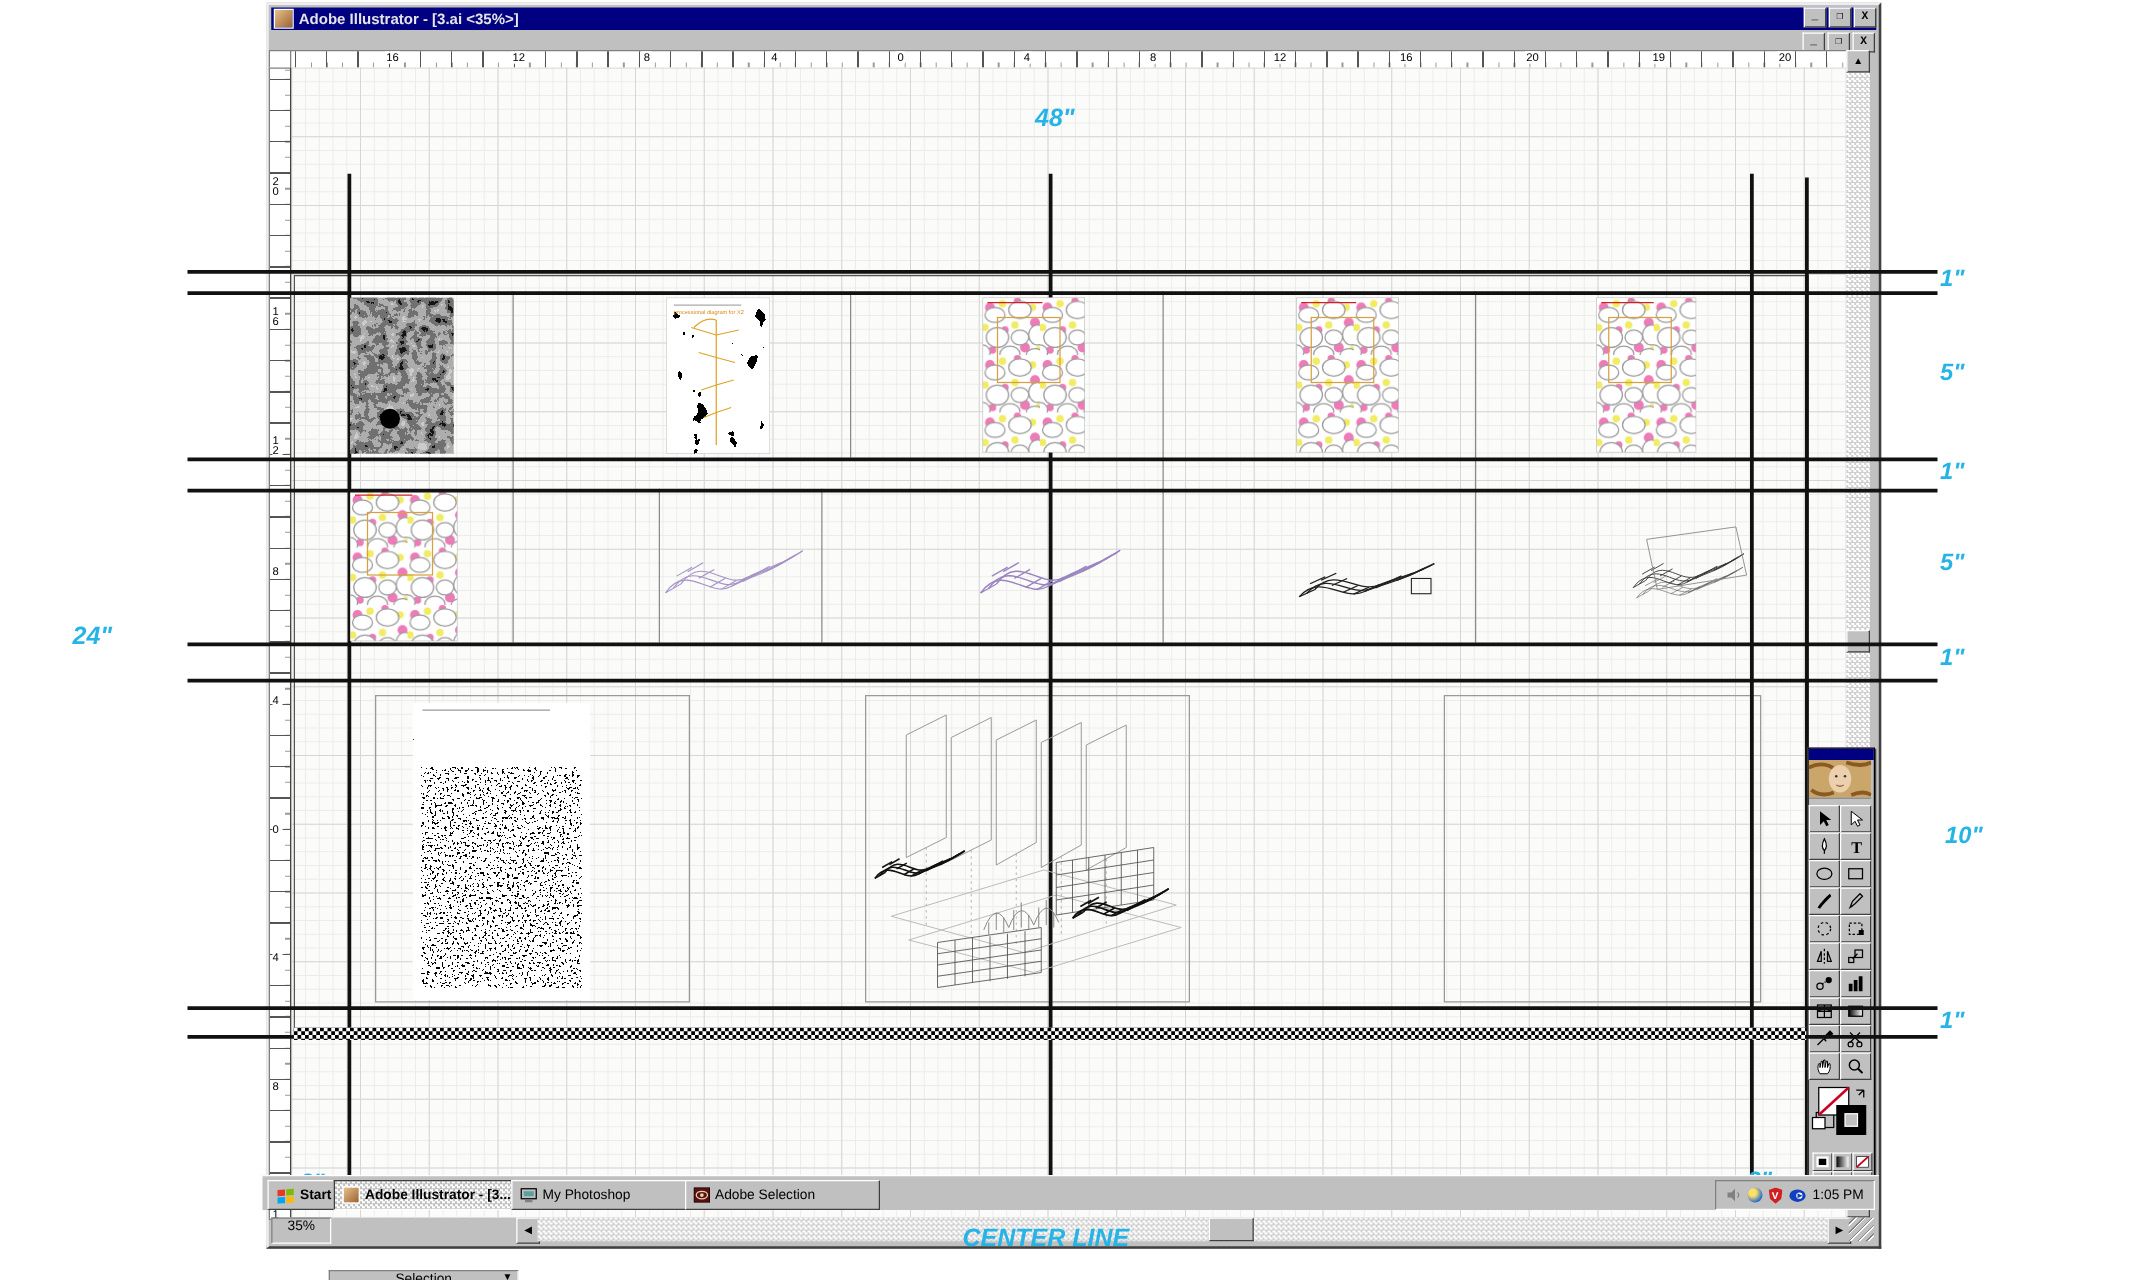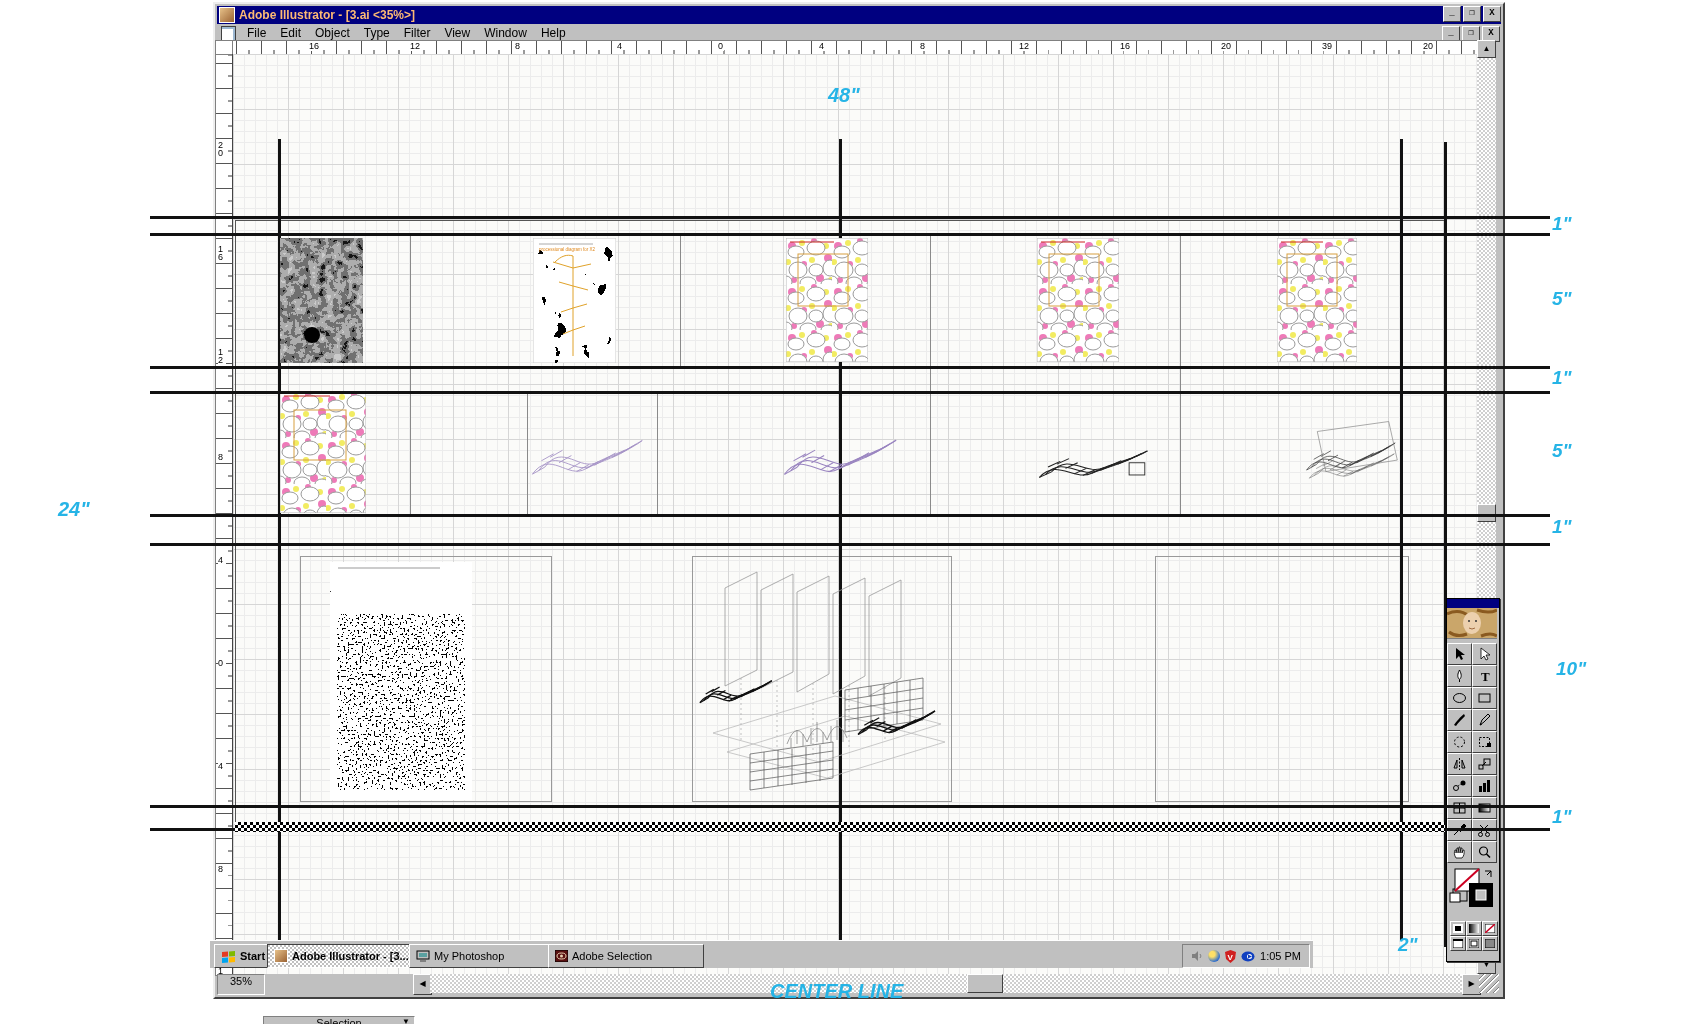--- a/index.html
+++ b/index.html
@@ -1,21 +1,21 @@
 <!DOCTYPE html>
 <html><head>
 <meta charset="utf-8">
 <style>
   html,body{margin:0;padding:0;background:#ffffff;}
   .screen{position:relative;width:1707px;height:1024px;background:#fff;overflow:hidden;
           font-family:"Liberation Sans", sans-serif;-webkit-font-smoothing:none;}
   
   .win{position:absolute;left:213px;top:2px;width:1288px;height:993px;background:#c0c0c0;
        border-top:2px solid #eee;border-left:2px solid #eee;border-right:2px solid #404040;border-bottom:2px solid #404040;}
-  .titlebar{position:absolute;left:2px;top:2px;right:2px;height:18px;background:#000080;color:#fdba74;
+  .titlebar{position:absolute;left:2px;top:2px;right:2px;height:18px;background:#000080;color:#e5e5e5;
             display:flex;align-items:center;padding:0 2px;font-size:12px;font-weight:bold;}
   .titlebar .ttl{margin-left:4px;white-space:nowrap;}
   .appicon{width:14px;height:14px;background:linear-gradient(135deg,#e7c189,#9a6233);border:1px solid #fff;}
   .winbtns{position:absolute;right:2px;top:2px;display:flex;gap:2px;}
   .wbtn{width:16px;height:14px;background:#c0c0c0;border-top:1px solid #fff;border-left:1px solid #fff;
         border-right:1px solid #404040;border-bottom:1px solid #404040;font-size:9px;line-height:12px;
         text-align:center;color:#000;font-weight:bold;font-family:"Liberation Mono",monospace;}
   .menubar{position:absolute;left:2px;top:20px;right:2px;height:18px;background:#c0c0c0;display:flex;
            align-items:center;font-size:12px;color:#000;}
   .menubar .chicon{width:13px;height:13px;margin:0 4px;background:#fff;border:1px solid #404040;
@@ -60,21 +60,21 @@
   .toolbox{position:absolute;left:1446px;top:598px;width:52px;height:362px;background:#c0c0c0;z-index:50;
            border:1px solid #000;box-shadow:1px 1px 0 #404040;}
   .tb-title{height:9px;background:#000080;}
   .tb-venus{height:30px;margin:0;border-bottom:1px solid #808080;}
   .tools{display:grid;grid-template-columns:25px 25px;}
   .tool{width:23px;height:20px;background:#c0c0c0;border-top:1px solid #fff;border-left:1px solid #fff;
         border-right:1px solid #404040;border-bottom:1px solid #404040;display:flex;align-items:center;justify-content:center;}
   .fs{position:relative;height:58px;}
   .tb-row3{display:flex;}
   
-  .taskbar{position:absolute;left:210px;top:940px;width:1055px;height:27px;background:#c0c0c0;border-top:1px solid #fff;z-index:80;padding-left:48px;}
+  .taskbar{position:absolute;left:210px;top:940px;width:1293px;height:27px;background:#c0c0c0;border-top:1px solid #fff;z-index:80;}
   .tbtn{position:absolute;top:3px;height:22px;background:#c0c0c0;border-top:1px solid #fff;border-left:1px solid #fff;
         border-right:1px solid #404040;border-bottom:1px solid #404040;display:flex;align-items:center;
         font-size:11px;padding:0 6px;gap:4px;white-space:nowrap;overflow:hidden;}
   .tbtn.active{border-top:1px solid #404040;border-left:1px solid #404040;border-right:1px solid #fff;border-bottom:1px solid #fff;
         background-image:conic-gradient(#fff 25%,#c0c0c0 0 50%,#fff 0 75%,#c0c0c0 0);background-size:4px 4px;font-weight:bold;}
   .tray{position:absolute;right:3px;top:3px;height:22px;border:1px solid #808080;border-right-color:#fff;border-bottom-color:#fff;
         display:flex;align-items:center;padding:0 8px;gap:5px;font-size:11px;}
   
   .dim{position:absolute;color:#26b4e6;font-weight:bold;font-style:italic;font-size:20px;z-index:70;white-space:nowrap;}
   .cap-dash{stroke:#cc2222;stroke-width:1;}
@@ -86,51 +86,40 @@
 
   <div class="win">
     <div class="titlebar">
       <div class="appicon"></div>
       <span class="ttl">Adobe Illustrator - [3.ai &lt;35%&gt;]</span>
     </div>
     <div class="winbtns">
       <div class="wbtn">_</div>
       <div class="wbtn">❐</div>
       <div class="wbtn">X</div>
-    </div>
-    <div class="menubar">
-      <div class="chicon"></div>
-      <span class="mitem">File</span>
-      <span class="mitem">Edit</span>
-      <span class="mitem">Object</span>
-      <span class="mitem">Type</span>
-      <span class="mitem">Filter</span>
-      <span class="mitem">View</span>
-      <span class="mitem">Window</span>
-      <span class="mitem">Help</span>
     </div>
     <div class="childbtns">
       <div class="wbtn">_</div>
       <div class="wbtn">❐</div>
       <div class="wbtn">X</div>
     </div>
 
     <div class="corner"></div>
     <div class="hruler">
       <span style="left:75px">16</span>
       <span style="left:176px">12</span>
       <span style="left:281px">8</span>
       <span style="left:383px">4</span>
       <span style="left:484px">0</span>
       <span style="left:585px">4</span>
       <span style="left:686px">8</span>
       <span style="left:785px">12</span>
       <span style="left:886px">16</span>
       <span style="left:987px">20</span>
-      <span style="left:1088px">39</span>
+      <span style="left:1088px">19</span>
       <span style="left:1189px">20</span>
     </div>
     <div class="vruler">
       <span style="top:86px">20</span>
       <span style="top:190px">16</span>
       <span style="top:293px">12</span>
       <span style="top:398px">8</span>
       <span style="top:501px">4</span>
       <span style="top:604px">0</span>
       <span style="top:707px">4</span>

